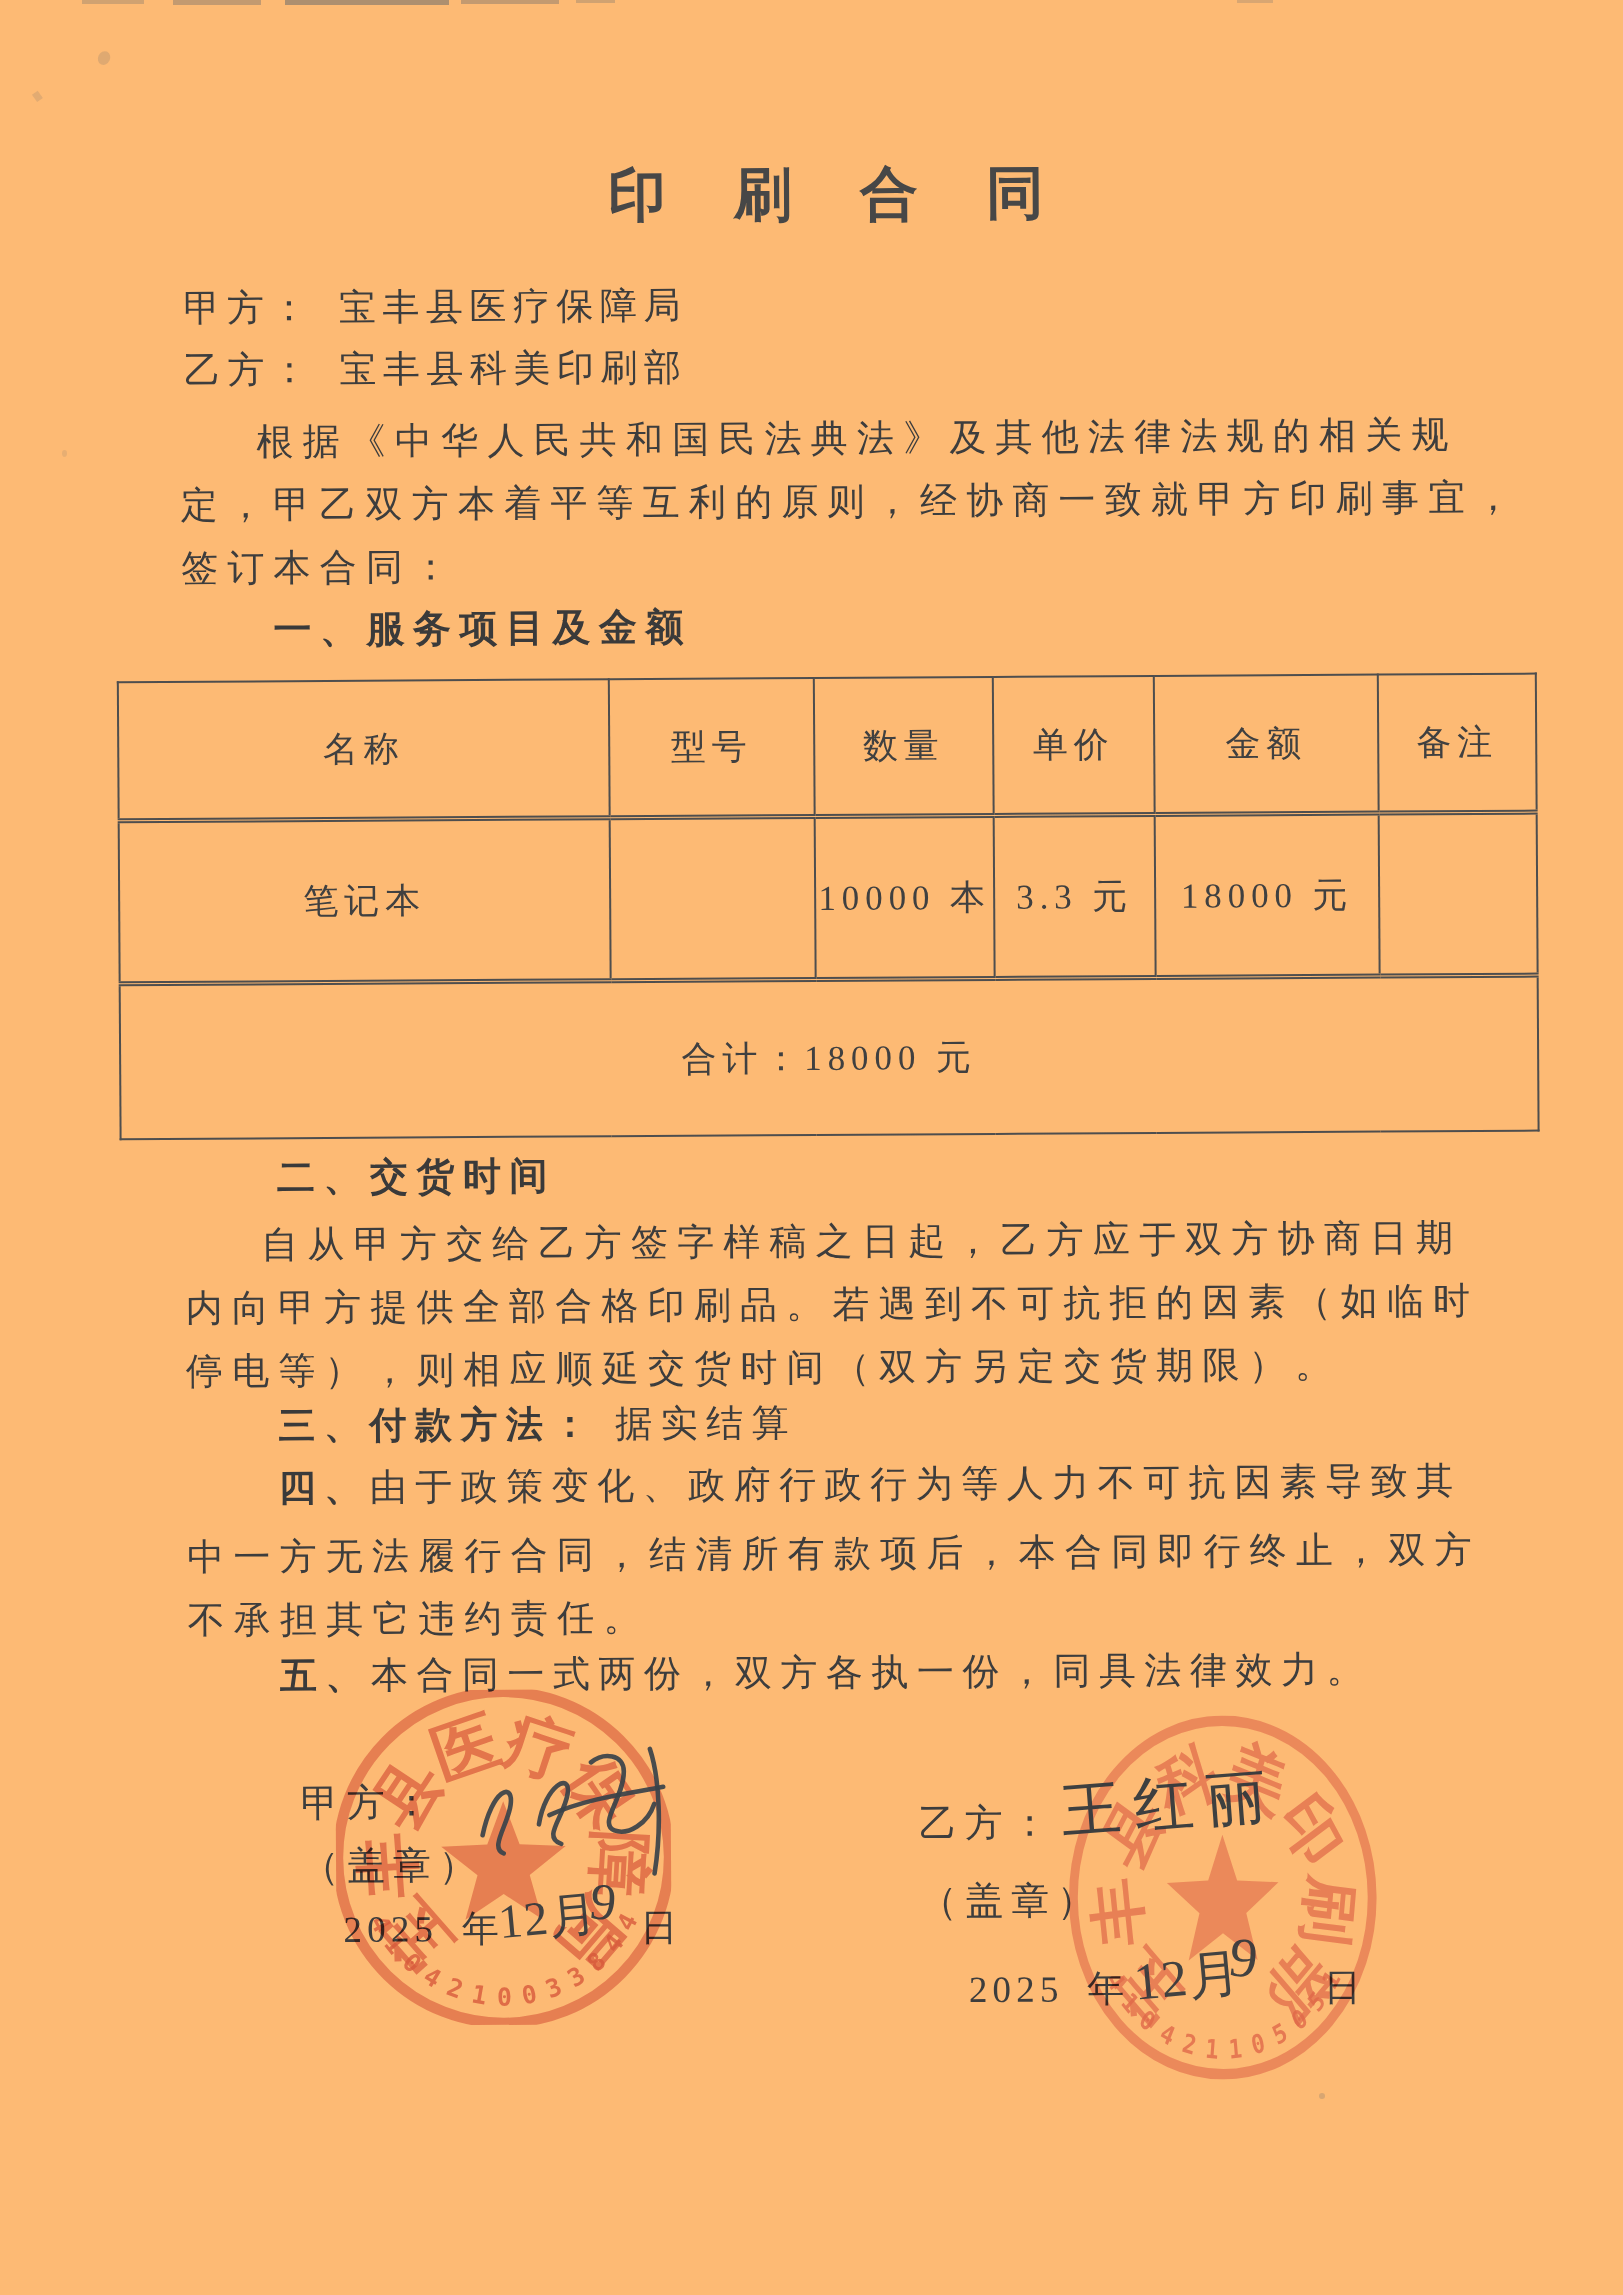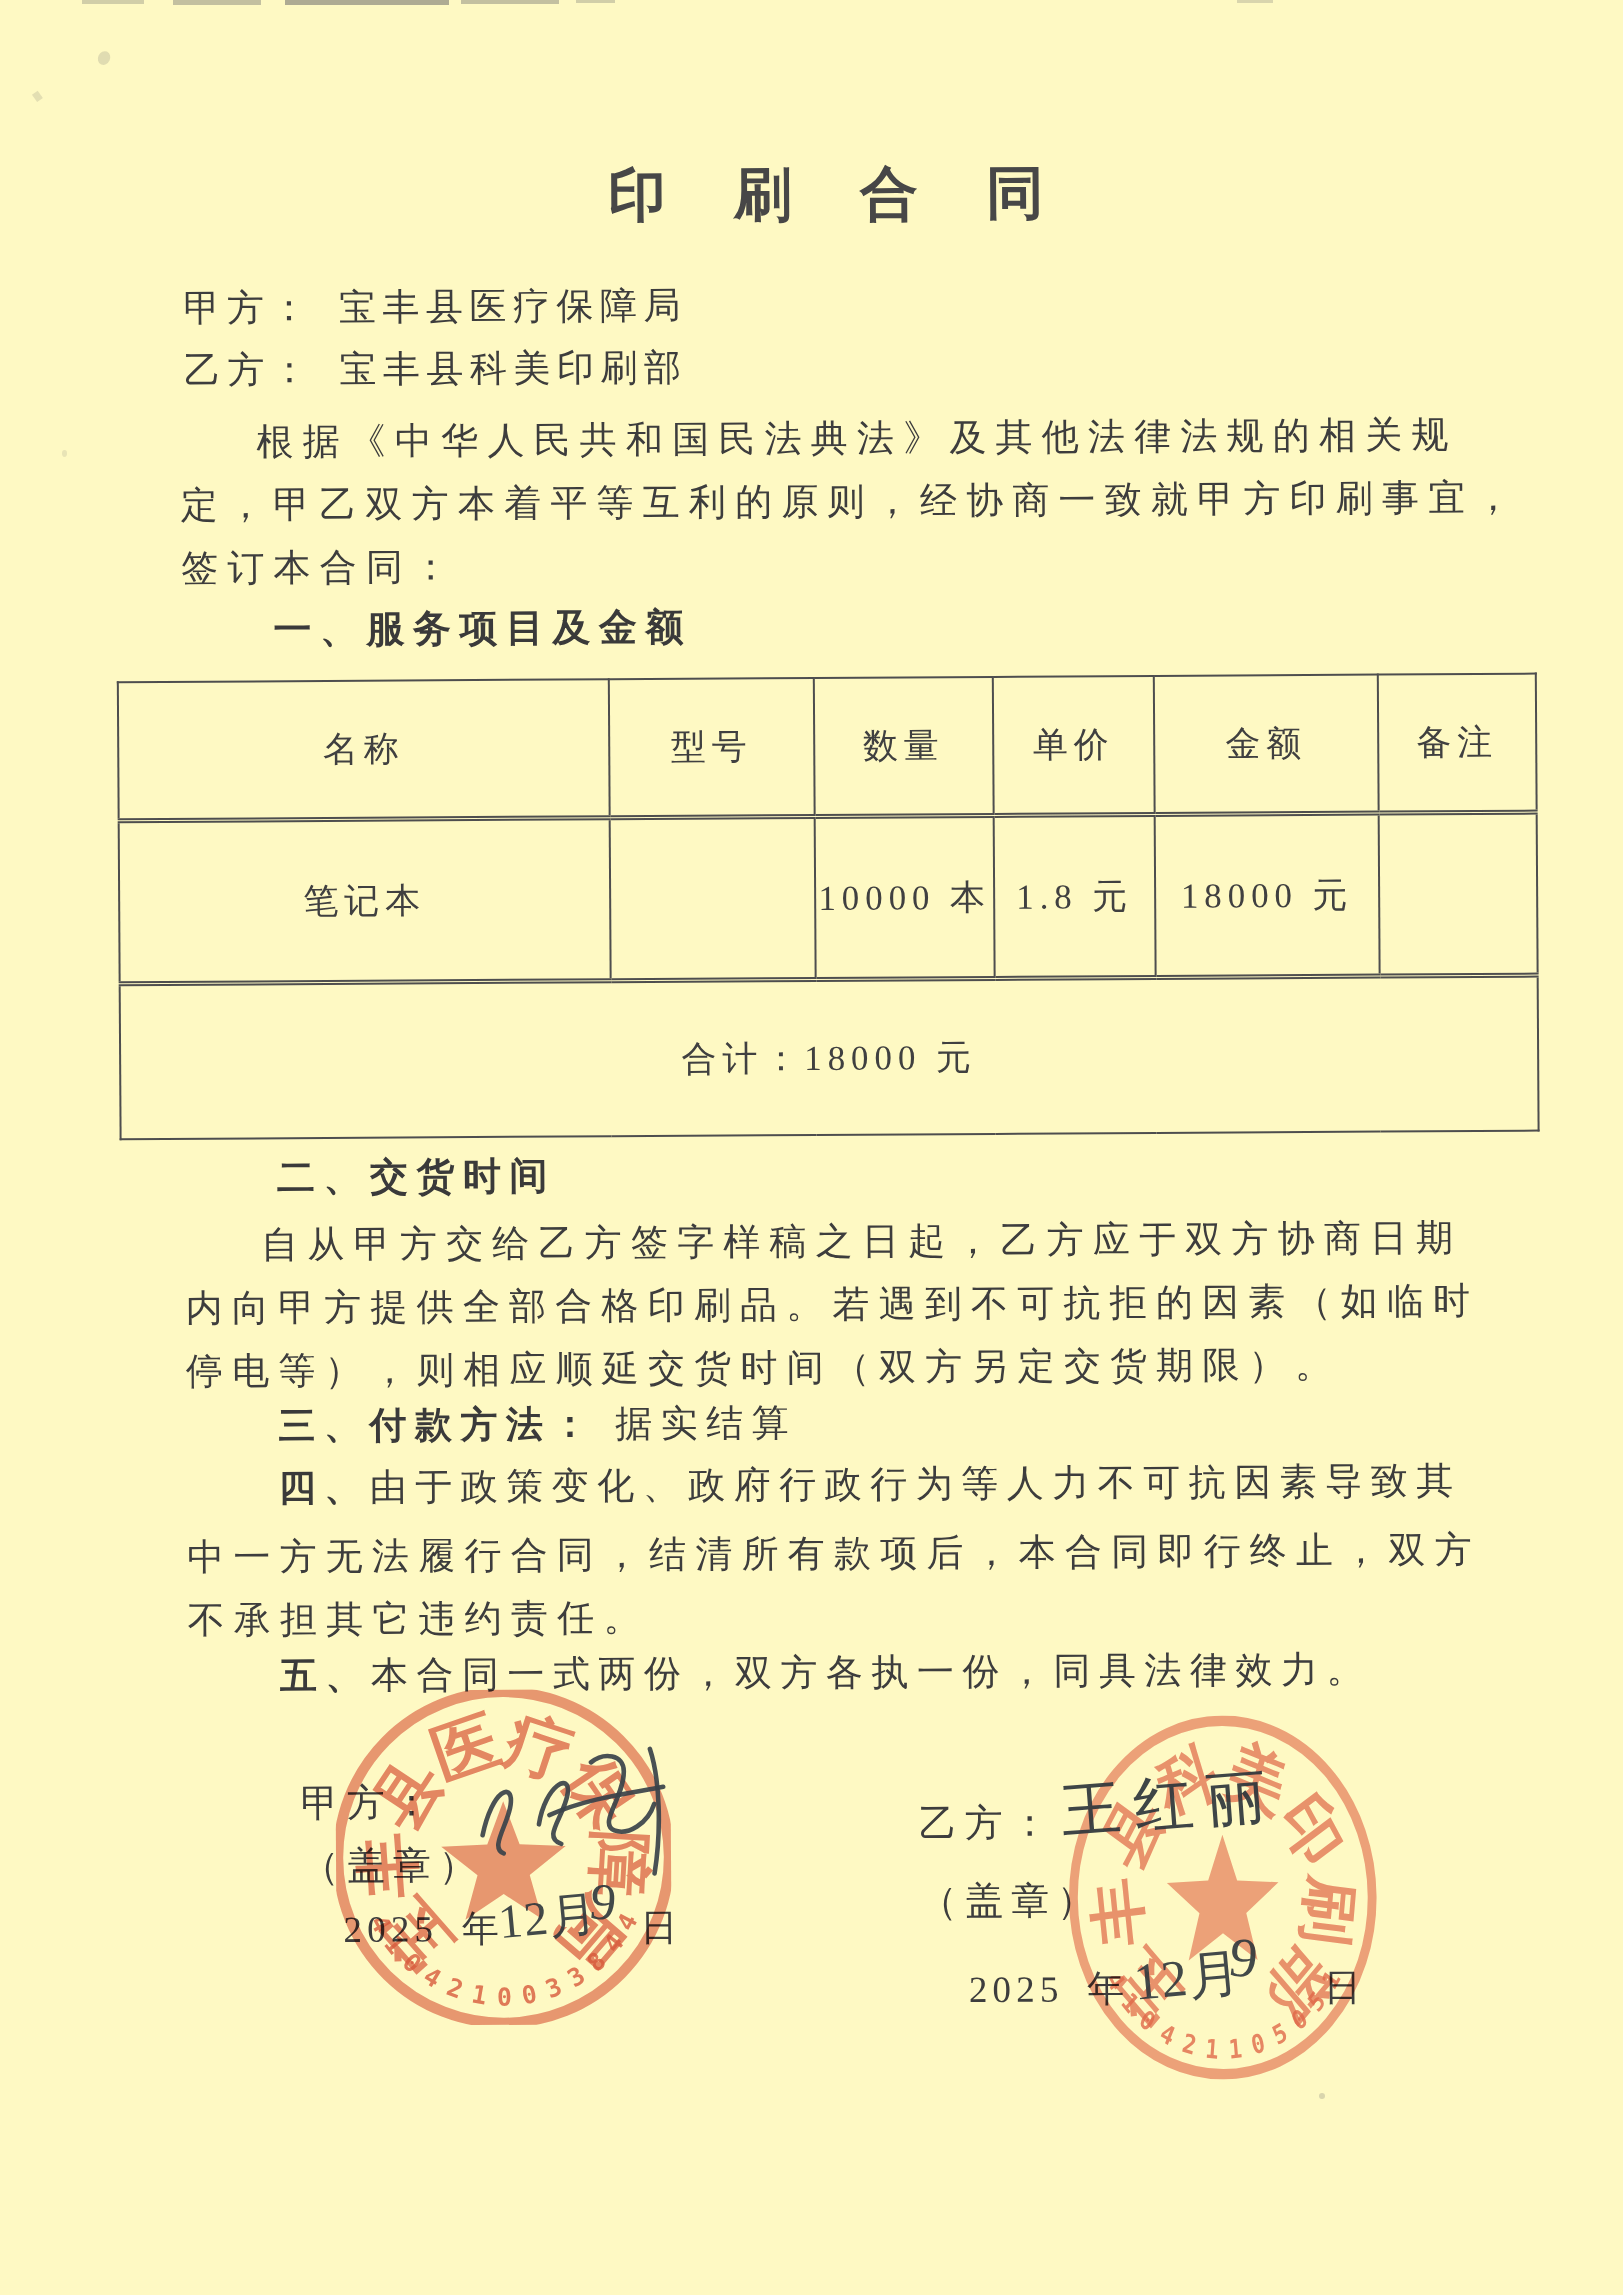--- a/index.html
+++ b/index.html
@@ -1,17 +1,17 @@
 <!DOCTYPE html>
 <html style="font-size:10.5px"><head>
 <meta charset="utf-8">
 <style>
   html,body{margin:0;padding:0;background:#e8e8e8;}
   .page{
-    position:relative;width:1623px;height:2295px;background:#fef9c3;
+    position:relative;width:1623px;height:2295px;background:#fdba74;
     overflow:hidden;font-family:"Liberation Serif","DejaVu Serif",serif;color:#3d3d3d;
   }
   .content{position:absolute;inset:0;transform:rotate(-0.35deg);transform-origin:50% 38%;}
   .abs{position:absolute;}
   .contract-title{
     font-size:58px;font-weight:700;letter-spacing:68px;color:#474747;
     font-family:"Liberation Serif","DejaVu Serif",serif;white-space:nowrap;
   }
   .party-line{font-size:37px;letter-spacing:6.5px;white-space:nowrap;}
   .party-line .val{margin-left:25px;}
@@ -98,21 +98,21 @@
         <th>型号</th>
         <th>数量</th>
         <th>单价</th>
         <th>金额</th>
         <th>备注</th>
       </tr>
       <tr class="datarow">
         <td class="name-cell">笔记本</td>
         <td></td>
         <td>10000 本</td>
-        <td>1.8 元</td>
+        <td>3.3 元</td>
         <td>18000 元</td>
         <td></td>
       </tr>
       <tr class="totalrow">
         <td colspan="6">合计：18000 元</td>
       </tr>
     </tbody>
       </table>
 
     <div class="abs heading h-sans" style="left:275px;top:1149px;">二、交货时间</div>

